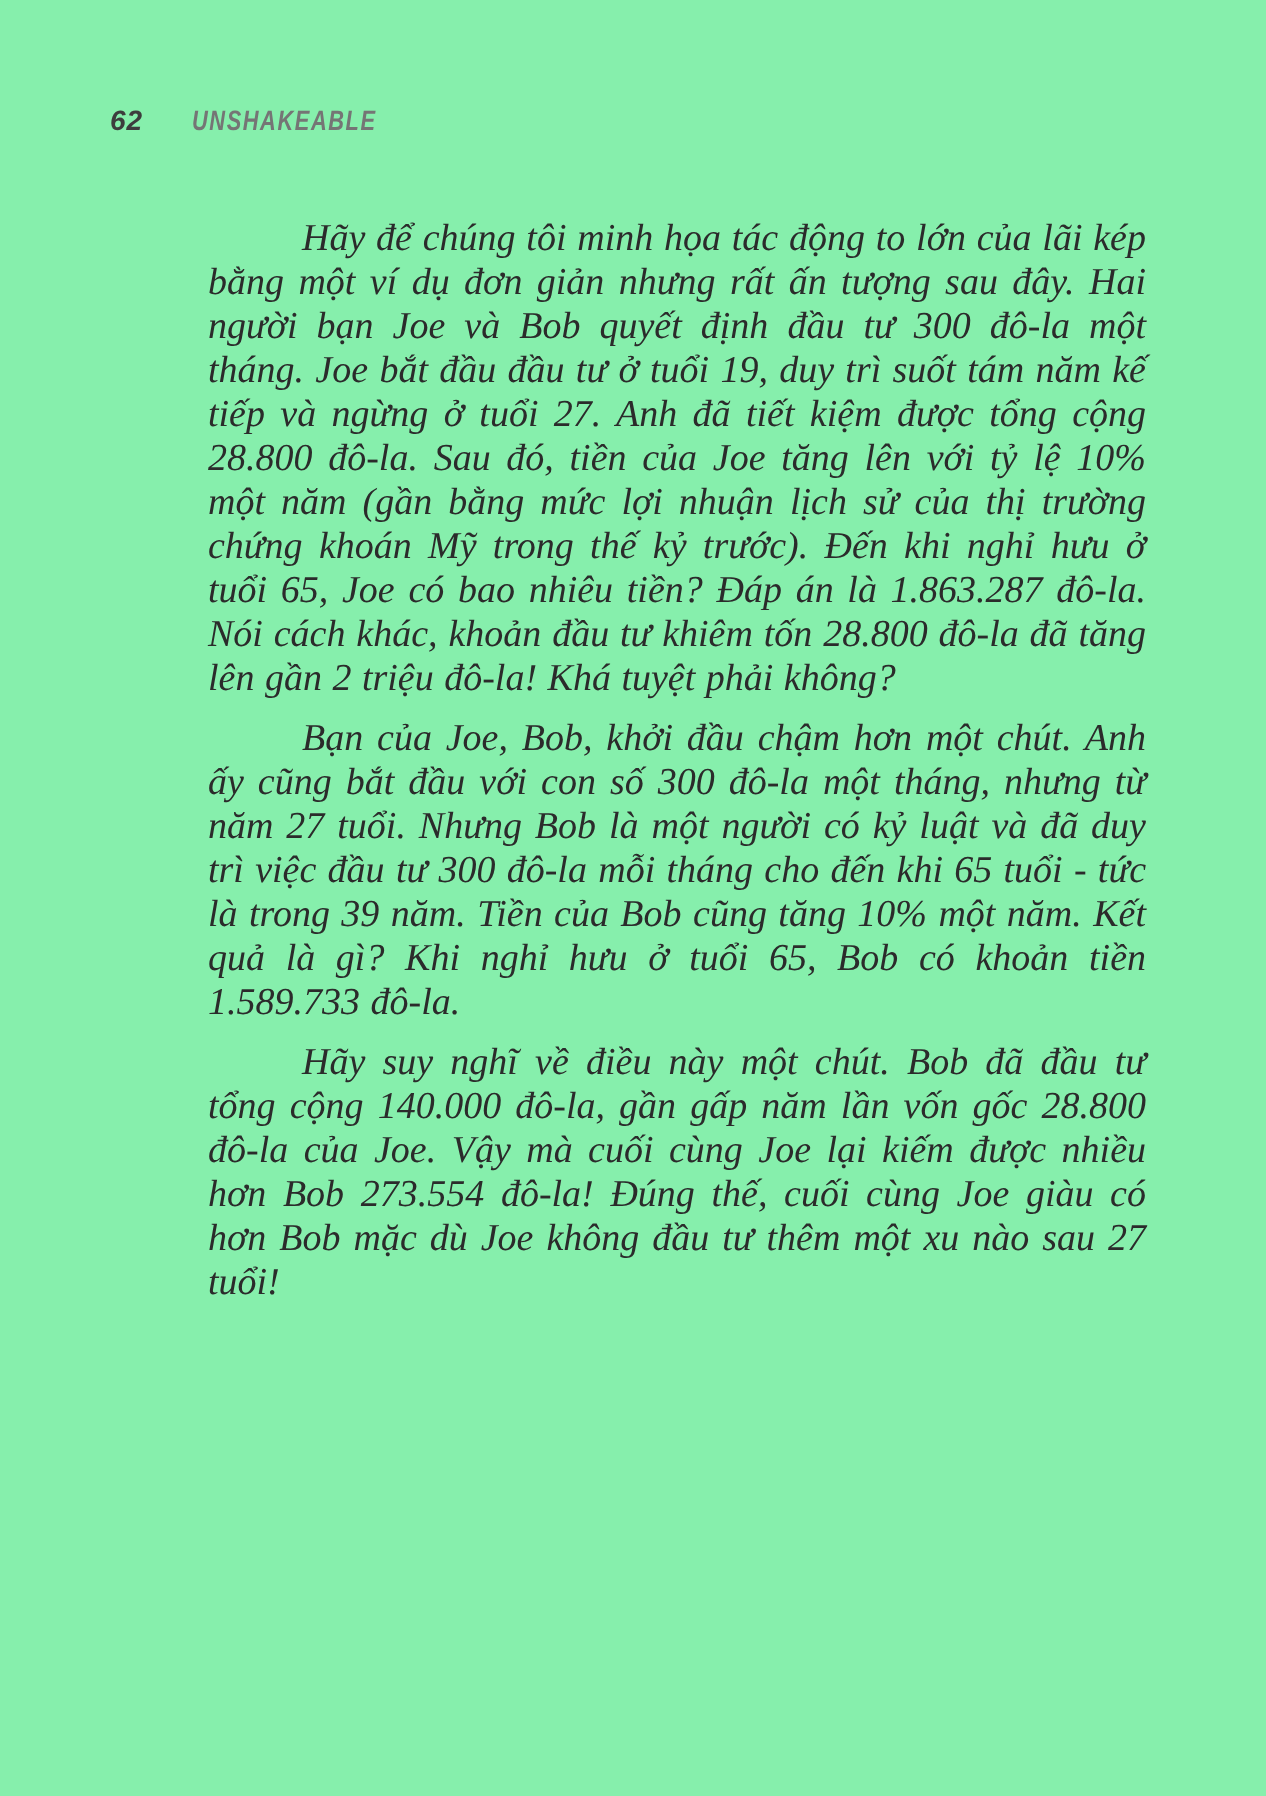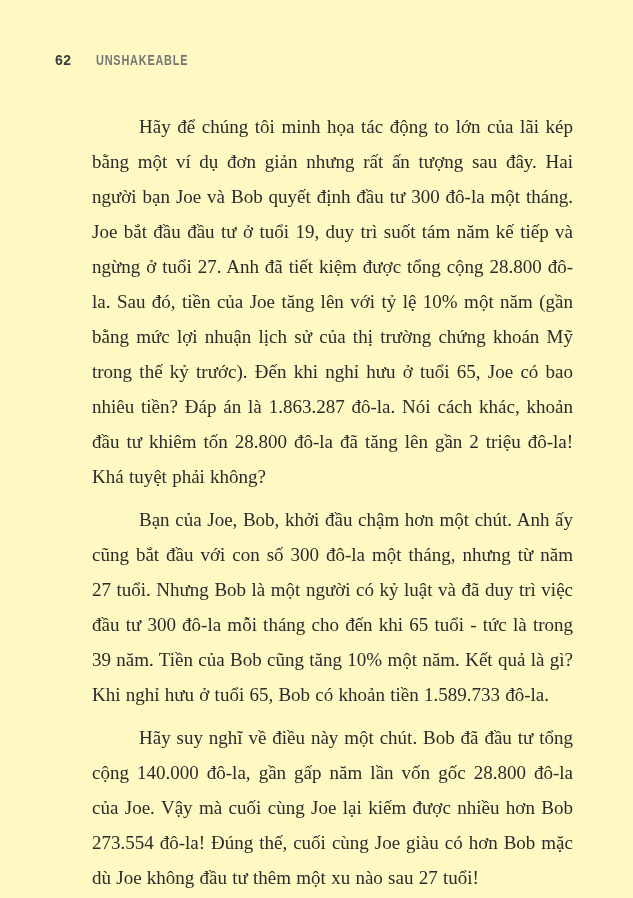--- a/index.html
+++ b/index.html
@@ -10,21 +10,22 @@
     width: 633px;
     height: 898px;
     background: #ffffff;
     position: relative;
     overflow: hidden;
     font-family: "Liberation Serif", serif;
   }
   .page {
     position: absolute;
     inset: 0;
-    background: #fef9c3;
+    background: #86efac;
+    font-style: italic;
   }
   
   .running-header {
     position: absolute;
     top: 52px;
     left: 55px;
     right: 59px;
     display: flex;
     align-items: baseline;
     font-family: "Liberation Sans", sans-serif;
@@ -47,23 +48,23 @@
     white-space: nowrap;
   }
   
   .text-column {
     position: absolute;
     top: 109px;
     left: 88px;
     width: 485px;
   }
   .text-column p {
-    margin: 0 0 8px 4px;
+    margin: 0 0 8px 16px;
     font-size: 19px;
-    line-height: 35px;
+    line-height: 22px;
     color: #2b2b2b;
     text-align: justify;
     text-indent: 47px;
     word-spacing: 0.5px;
   }
 </style>
 </head>
 <body>
 
 <div class="page">

